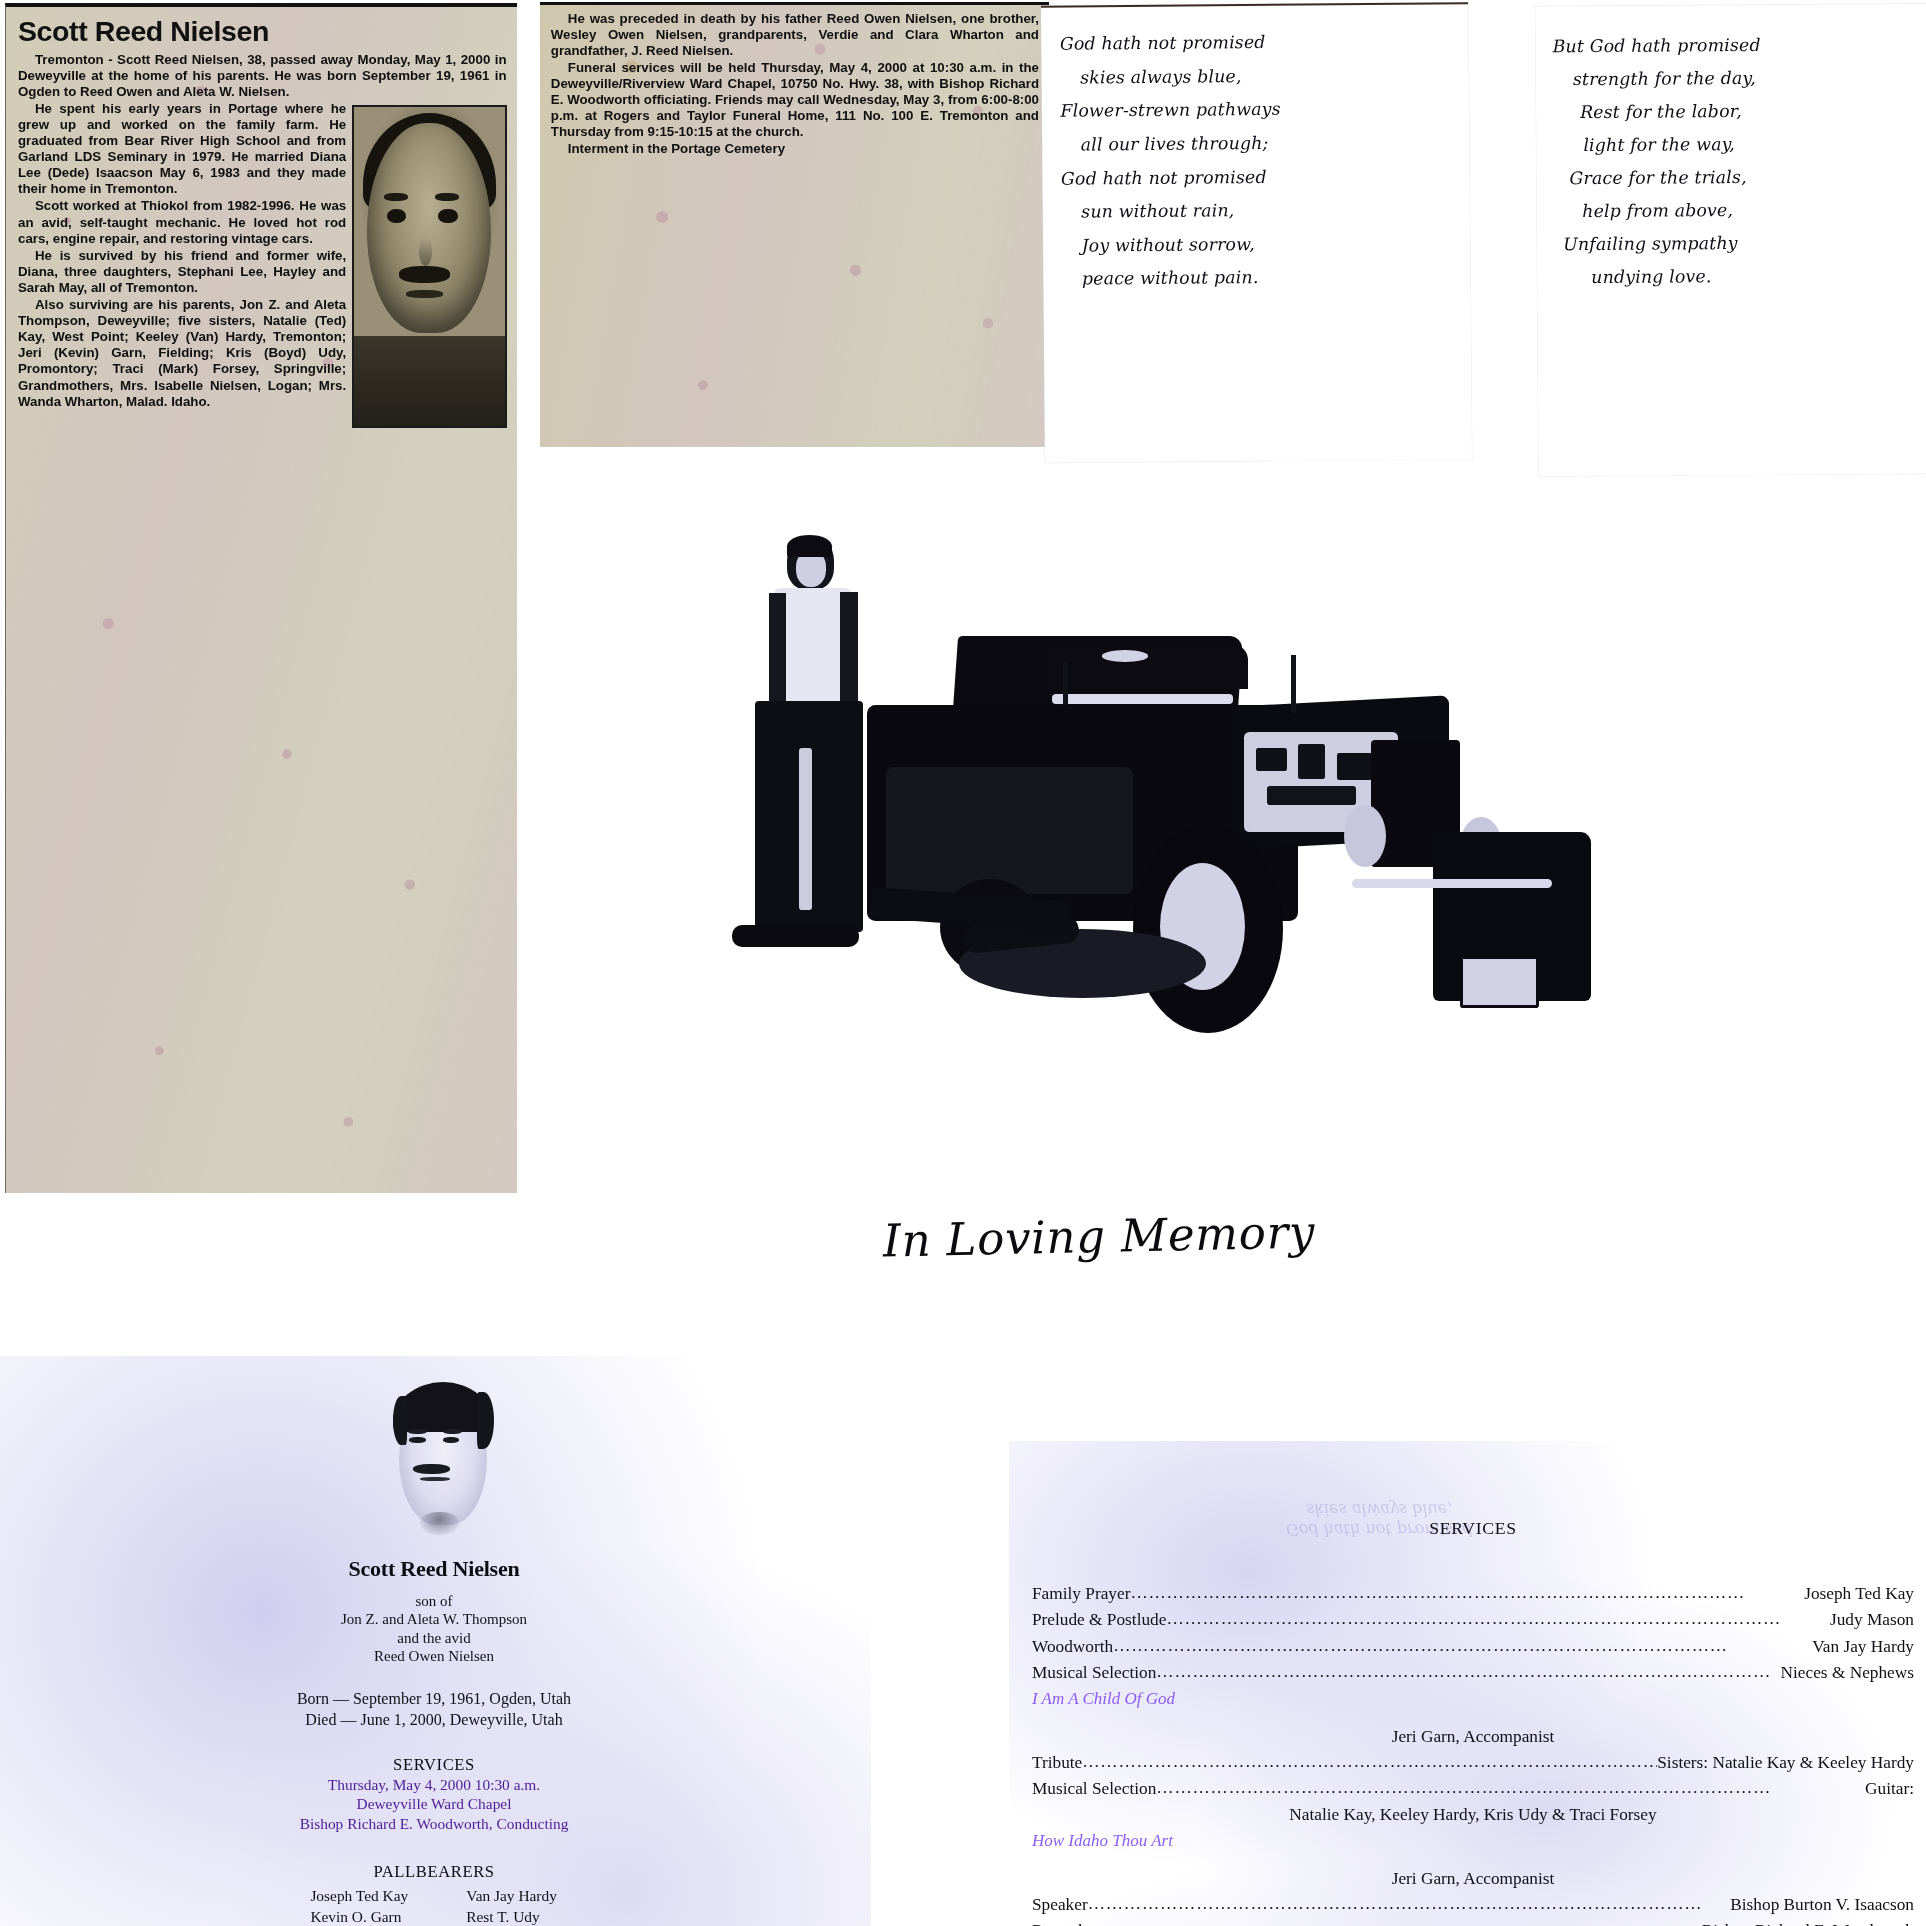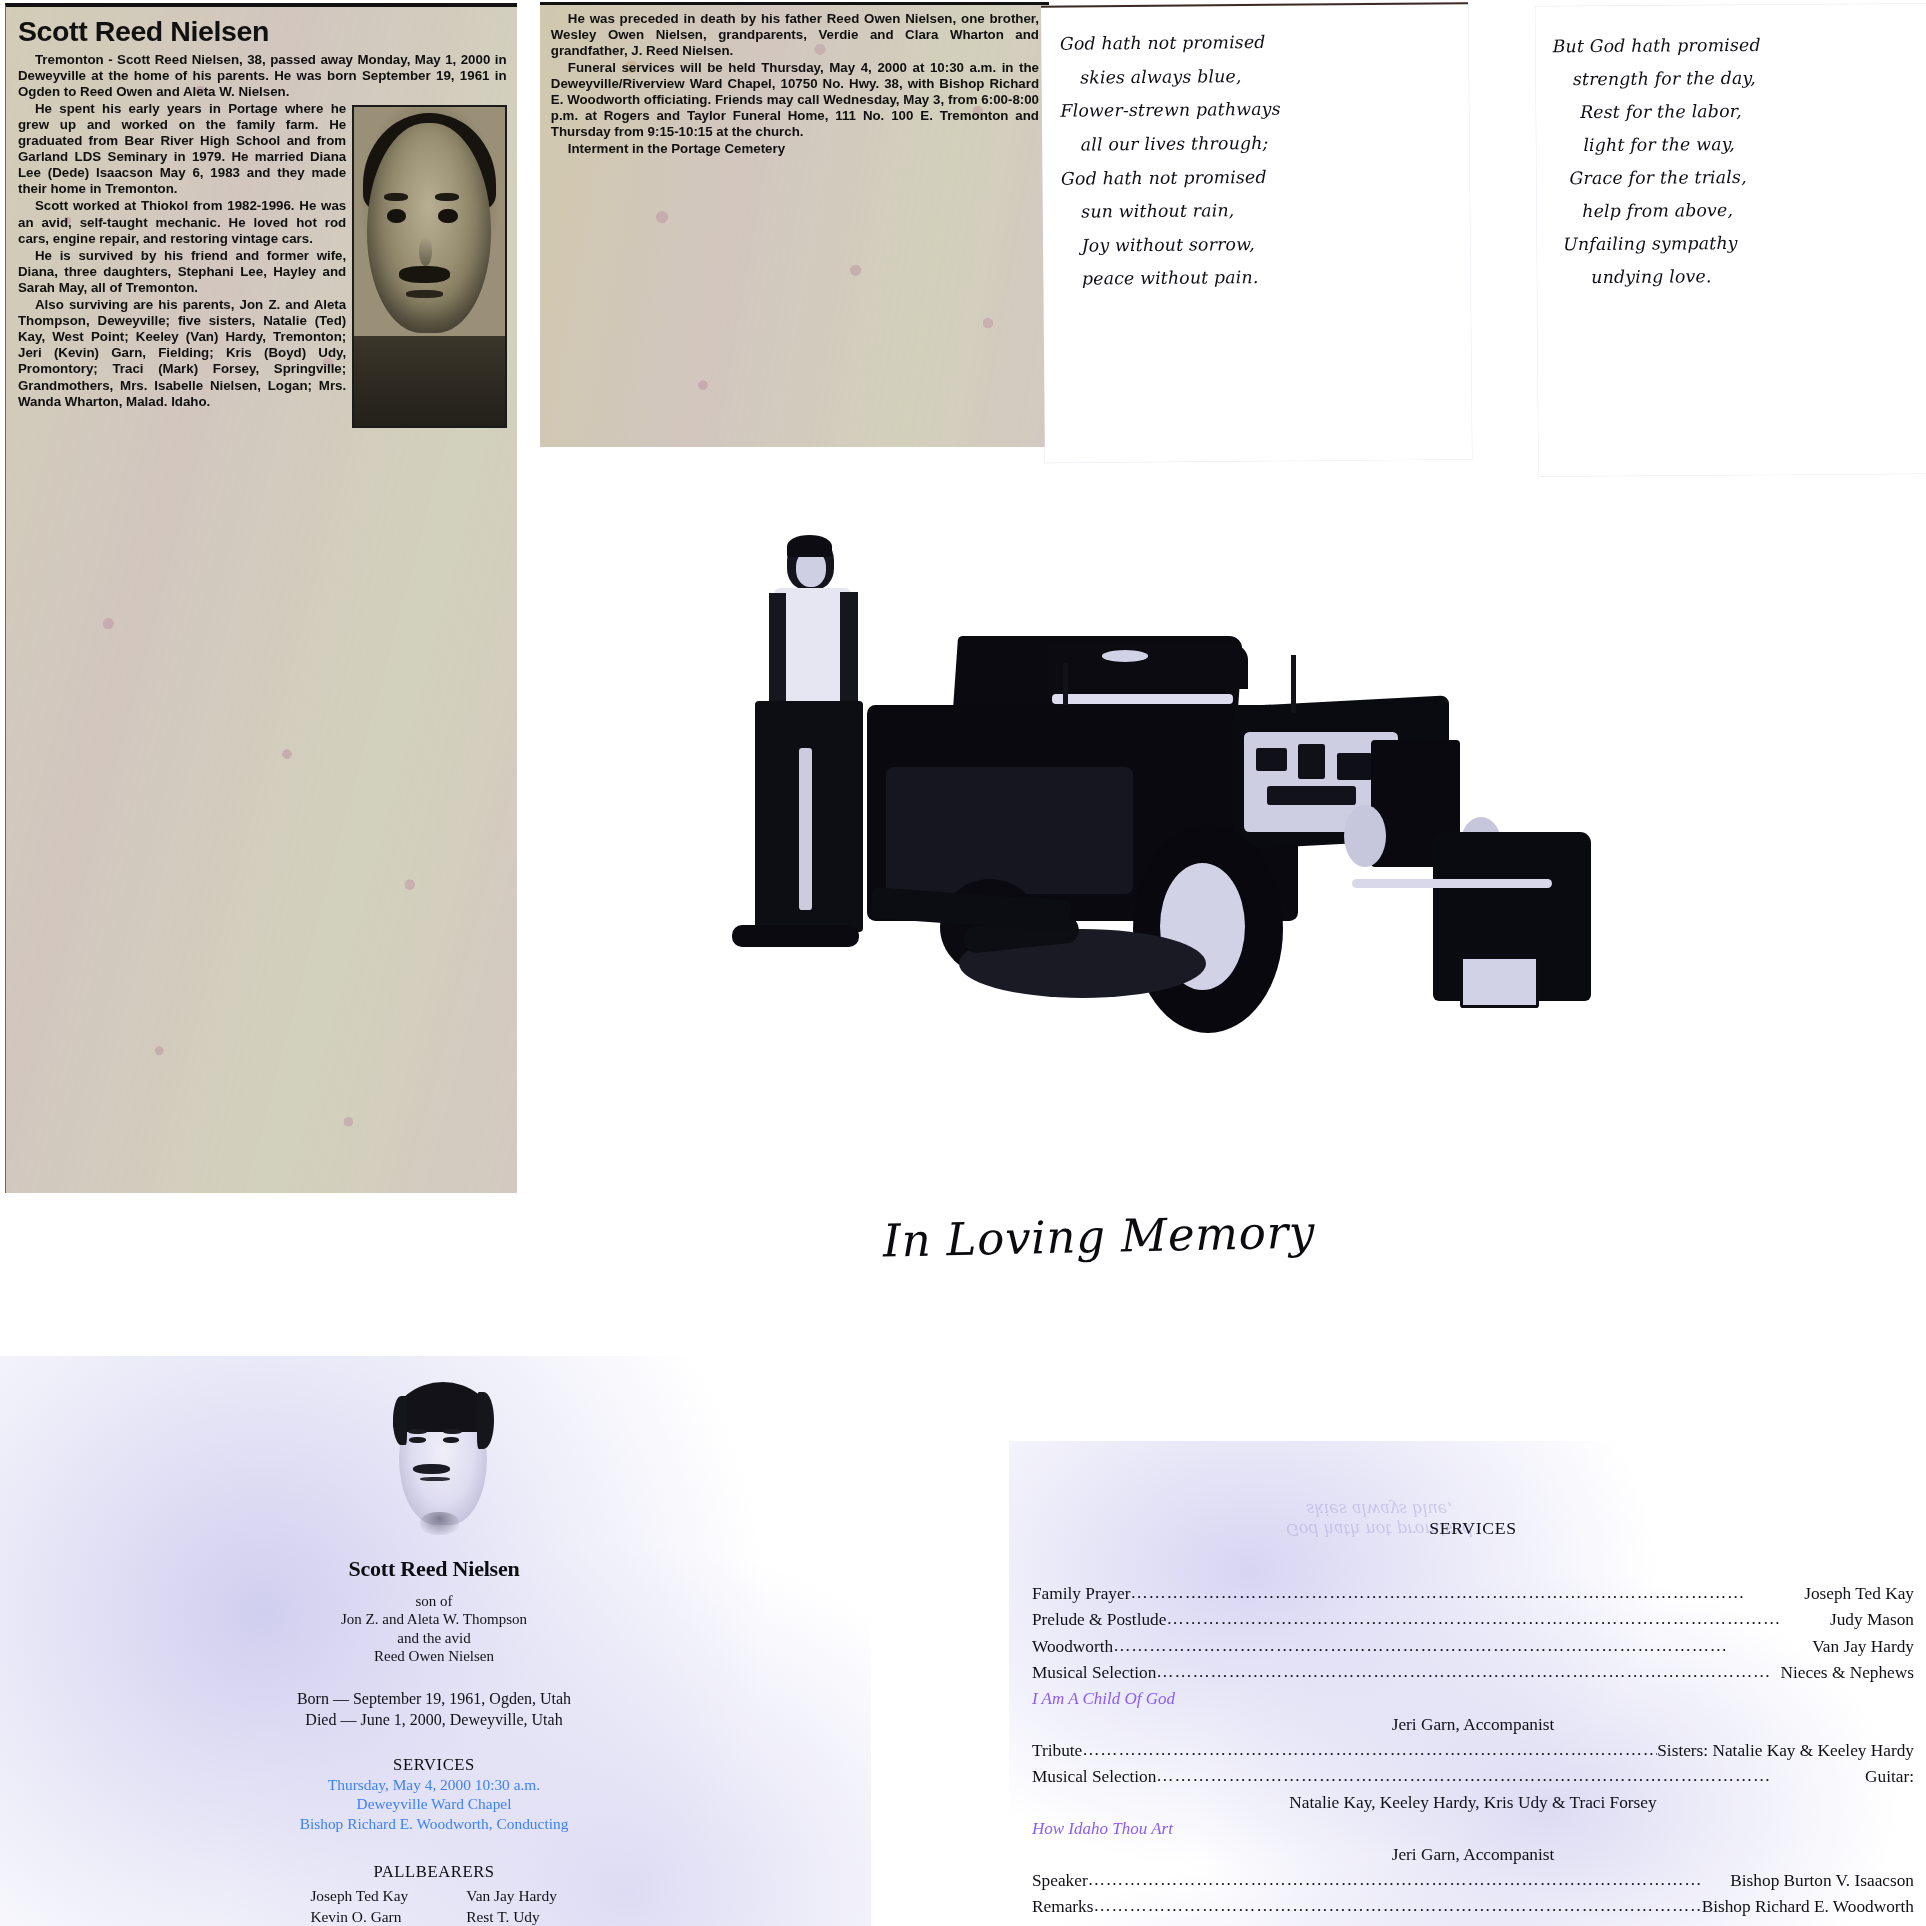--- a/index.html
+++ b/index.html
@@ -255,21 +255,21 @@
   .prog-head {
     font-family: "Liberation Serif", serif;
     font-size: 16.6px;
     letter-spacing: 0.6px;
     color: #0d0d12;
   }
   .prog-line {
     font-family: "Liberation Serif", serif;
     font-size: 15.4px;
     line-height: 1.26;
-    color: #3b82f6;
+    color: #4c1d95;
   }
   .bearer-grid {
     display: flex;
     justify-content: center;
     gap: 58px;
   }
   .bearer-col {
     font-family: "Liberation Serif", serif;
     font-size: 15.4px;
     line-height: 1.34;
@@ -311,20 +311,21 @@
     line-height: 1.5;
     color: #8b5cf6;
     text-align: left;
   }
   .svc-plain {
     font-family: "Liberation Serif", serif;
     font-size: 17.3px;
     line-height: 1.5;
     color: #101018;
     text-align: center;
+    margin-top: 12px;
   }
   .svc-wide {
     font-family: "Liberation Serif", serif;
     font-size: 17.3px;
     line-height: 1.5;
     color: #101018;
     text-align: center;
     white-space: nowrap;
   }
   .bleed-poem {

